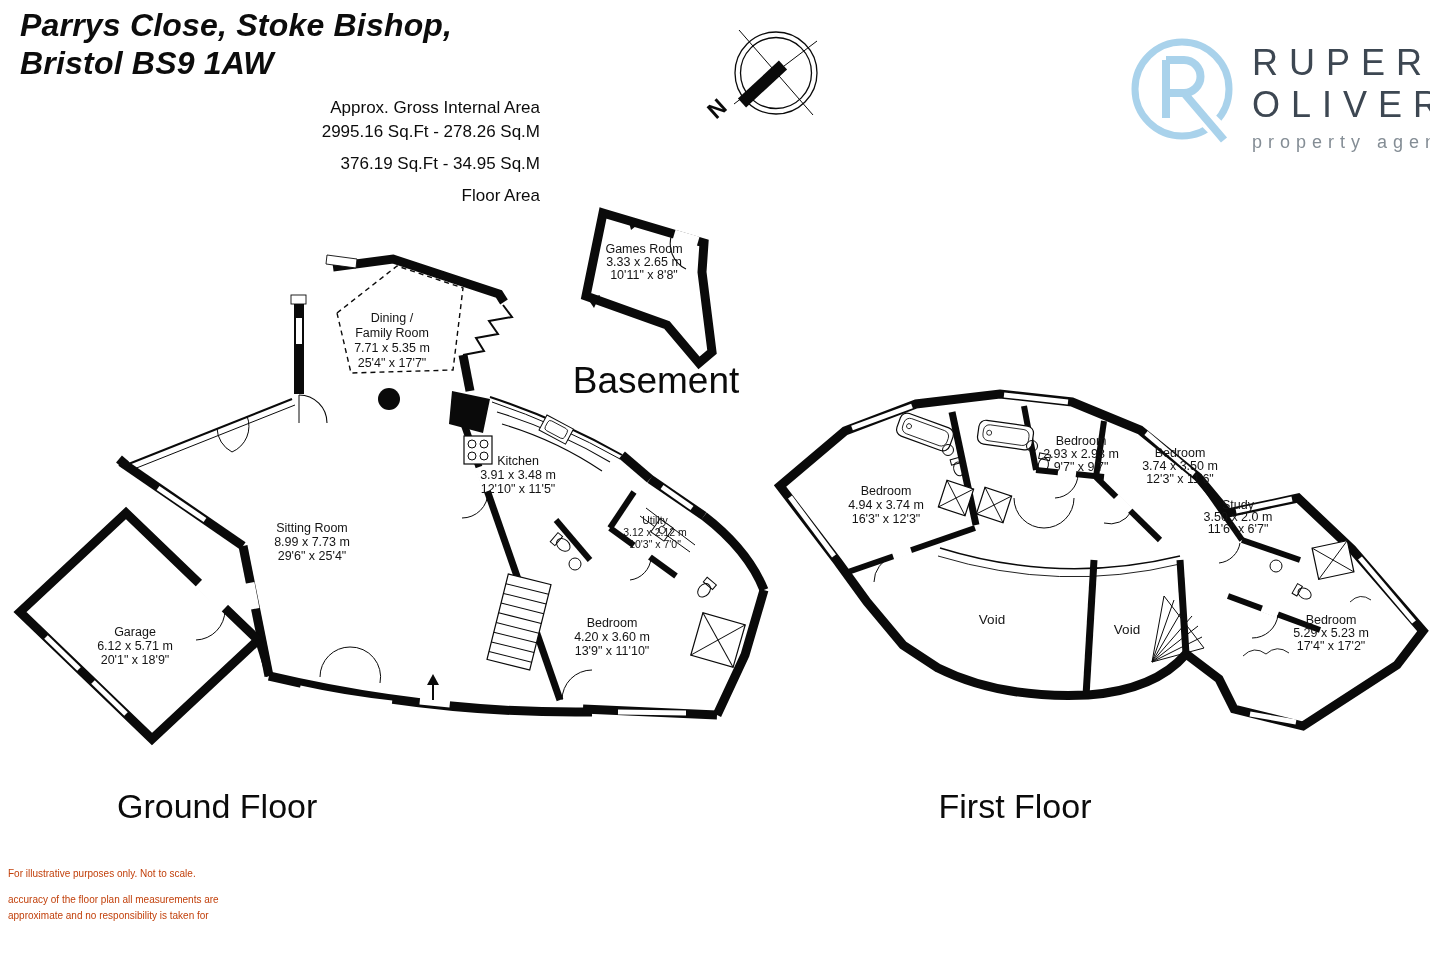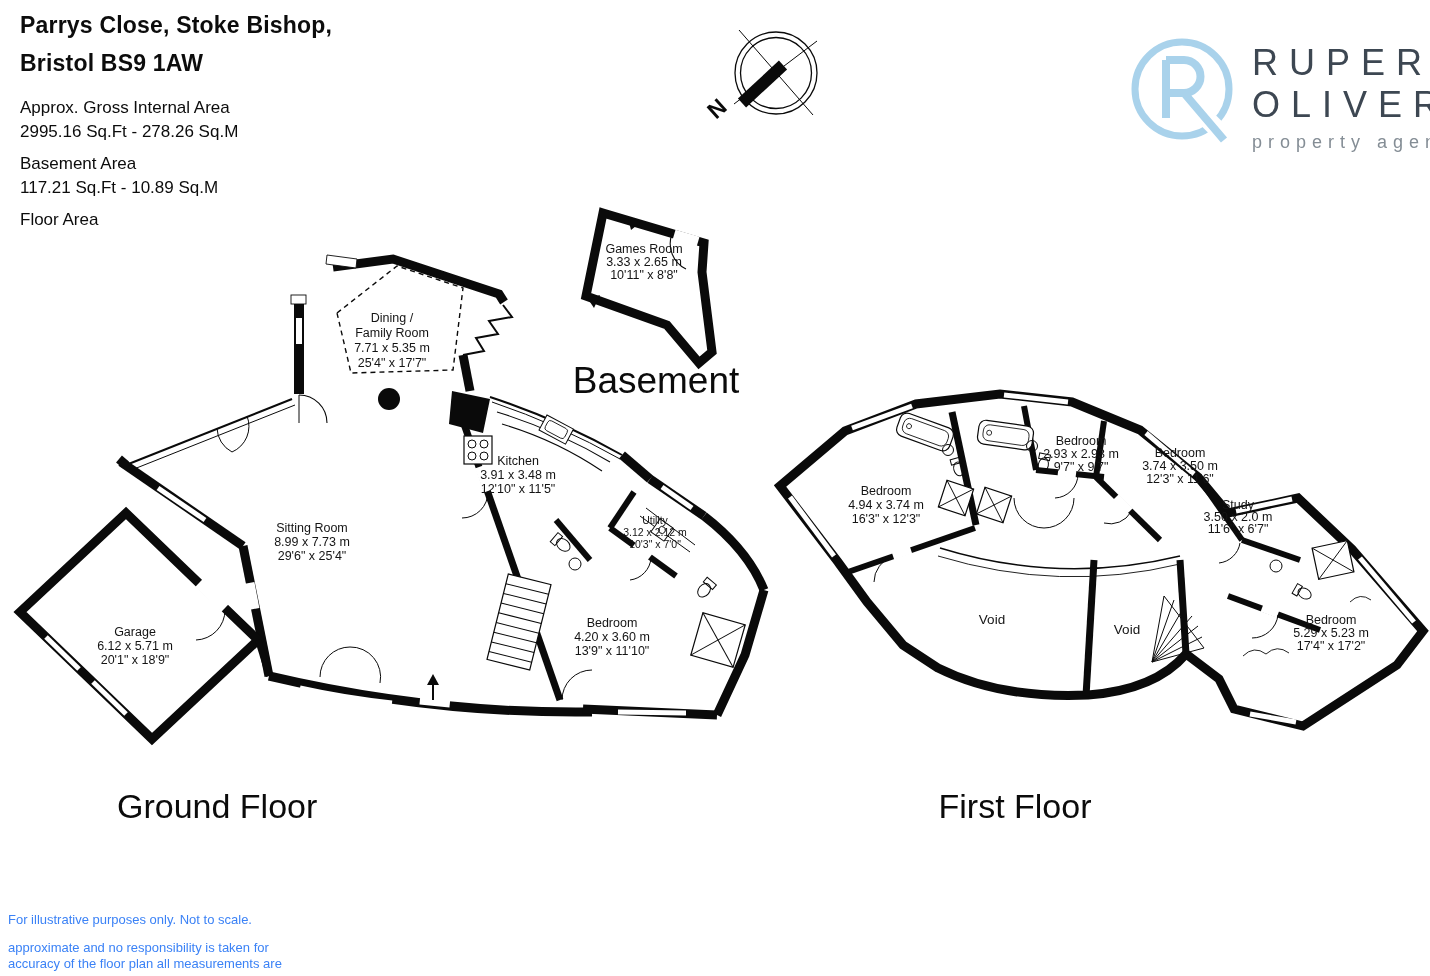--- a/index.html
+++ b/index.html
@@ -1,27 +1,27 @@
 <!DOCTYPE html>
 <html><head>
 <meta charset="utf-8">
 <style>
   html,body{margin:0;padding:0;background:#fff;}
   .page{position:relative;width:1430px;height:976px;background:#fff;overflow:hidden;
         font-family:"Liberation Sans", sans-serif;color:#111;}
   .header{position:absolute;left:20px;top:6px;width:520px;}
-  .title{font-size:23px;font-weight:700;line-height:38px;letter-spacing:.2px;color:#0c0c0c;}
+  .title{font-size:32px;font-weight:700;line-height:38px;letter-spacing:.2px;color:#0c0c0c;font-style:italic;}
   .areas{margin-top:14px;font-size:17px;line-height:24px;color:#0c0c0c;}
-  .area-group{margin-bottom:8px;}
+  .area-group{margin-bottom:8px;text-align:right;}
   .logo{position:absolute;left:1126px;top:36px;width:300px;display:flex;align-items:flex-start;}
   .logo-mark{flex:0 0 auto;}
   .logo-text{margin-left:12px;margin-top:6px;}
   .logo-name{font-size:36px;line-height:42px;letter-spacing:11px;color:#3d4752;white-space:nowrap;}
   .logo-tagline{font-size:18px;letter-spacing:6px;color:#848d95;margin-top:6px;white-space:nowrap;}
-  .footer{position:absolute;left:8px;top:912px;width:420px;font-size:13px;color:#3b82f6;}
+  .footer{position:absolute;left:8px;top:868px;width:420px;font-size:10px;color:#c2410c;}
   .footer-line1{margin-bottom:13px;}
   .footer-para div{line-height:16px;}
   svg.plan{position:absolute;left:0;top:0;}
   .room-label{font-size:12.5px;fill:#141414;}
   .room-label-sm{font-size:10.5px;fill:#141414;}
   .void-label{font-size:13.5px;fill:#141414;}
   .caption{font-size:34px;fill:#0b0b0b;}
   .caption-lg{font-size:37px;fill:#0b0b0b;}
   text{font-family:"Liberation Sans", sans-serif;}
 </style>
@@ -34,24 +34,21 @@
     <div class="title">
       <div>Parrys Close, Stoke Bishop,</div>
       <div>Bristol BS9 1AW</div>
     </div>
     <div class="areas">
       <div class="area-group">
         <div>Approx. Gross Internal Area</div>
         <div>2995.16 Sq.Ft - 278.26 Sq.M</div>
       </div>
       <div class="area-group">
-      </div>
-      <div class="area-group">
-        <div>Basement Area</div>
-        <div>117.21 Sq.Ft - 10.89 Sq.M</div>
+        <div>376.19 Sq.Ft - 34.95 Sq.M</div>
       </div>
       <div class="area-group">
         <div>Floor Area</div>
       </div>
     </div>
   </div>
 
   <div class="logo">
     <svg class="logo-mark" width="114" height="114" viewBox="0 0 114 114">
       <circle cx="56" cy="53" r="47" fill="none" stroke="#a9d2eb" stroke-width="7"></circle>
@@ -339,18 +336,18 @@
       <text class="room-label" x="1331" y="650" text-anchor="middle" stroke="none">17'4" x 17'2"</text>
       <text class="void-label" x="992" y="624" text-anchor="middle" stroke="none">Void</text>
       <text class="void-label" x="1127" y="634" text-anchor="middle" stroke="none">Void</text>
       <text class="caption" x="1015" y="818" text-anchor="middle" stroke="none">First Floor</text>
     </g>
   </svg>
 
   <div class="footer">
     <div class="footer-line1">For illustrative purposes only. Not to scale.</div>
     <div class="footer-para">
+      <div>accuracy of the floor plan all measurements are</div>
       <div>approximate and no responsibility is taken for</div>
-      <div>accuracy of the floor plan all measurements are</div>
     </div>
   </div>
 
 </div>
 
 </body></html>

